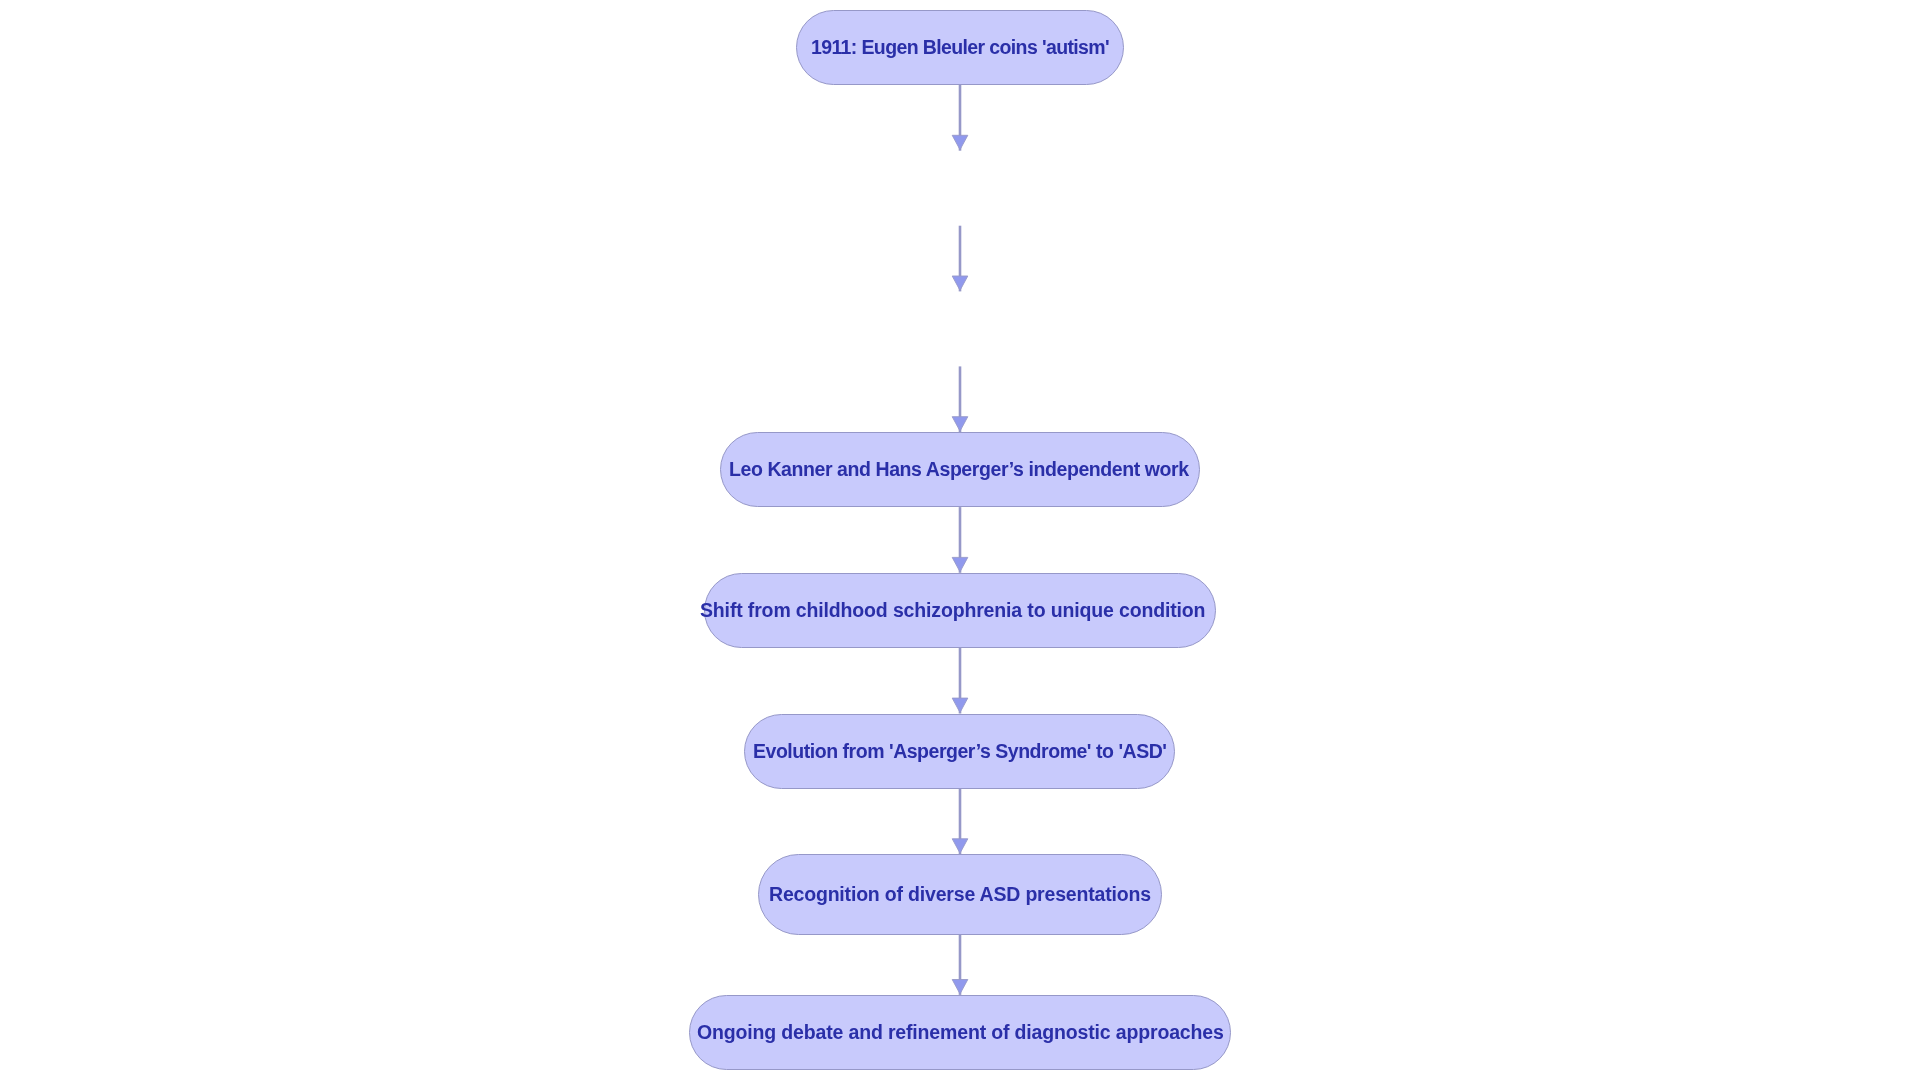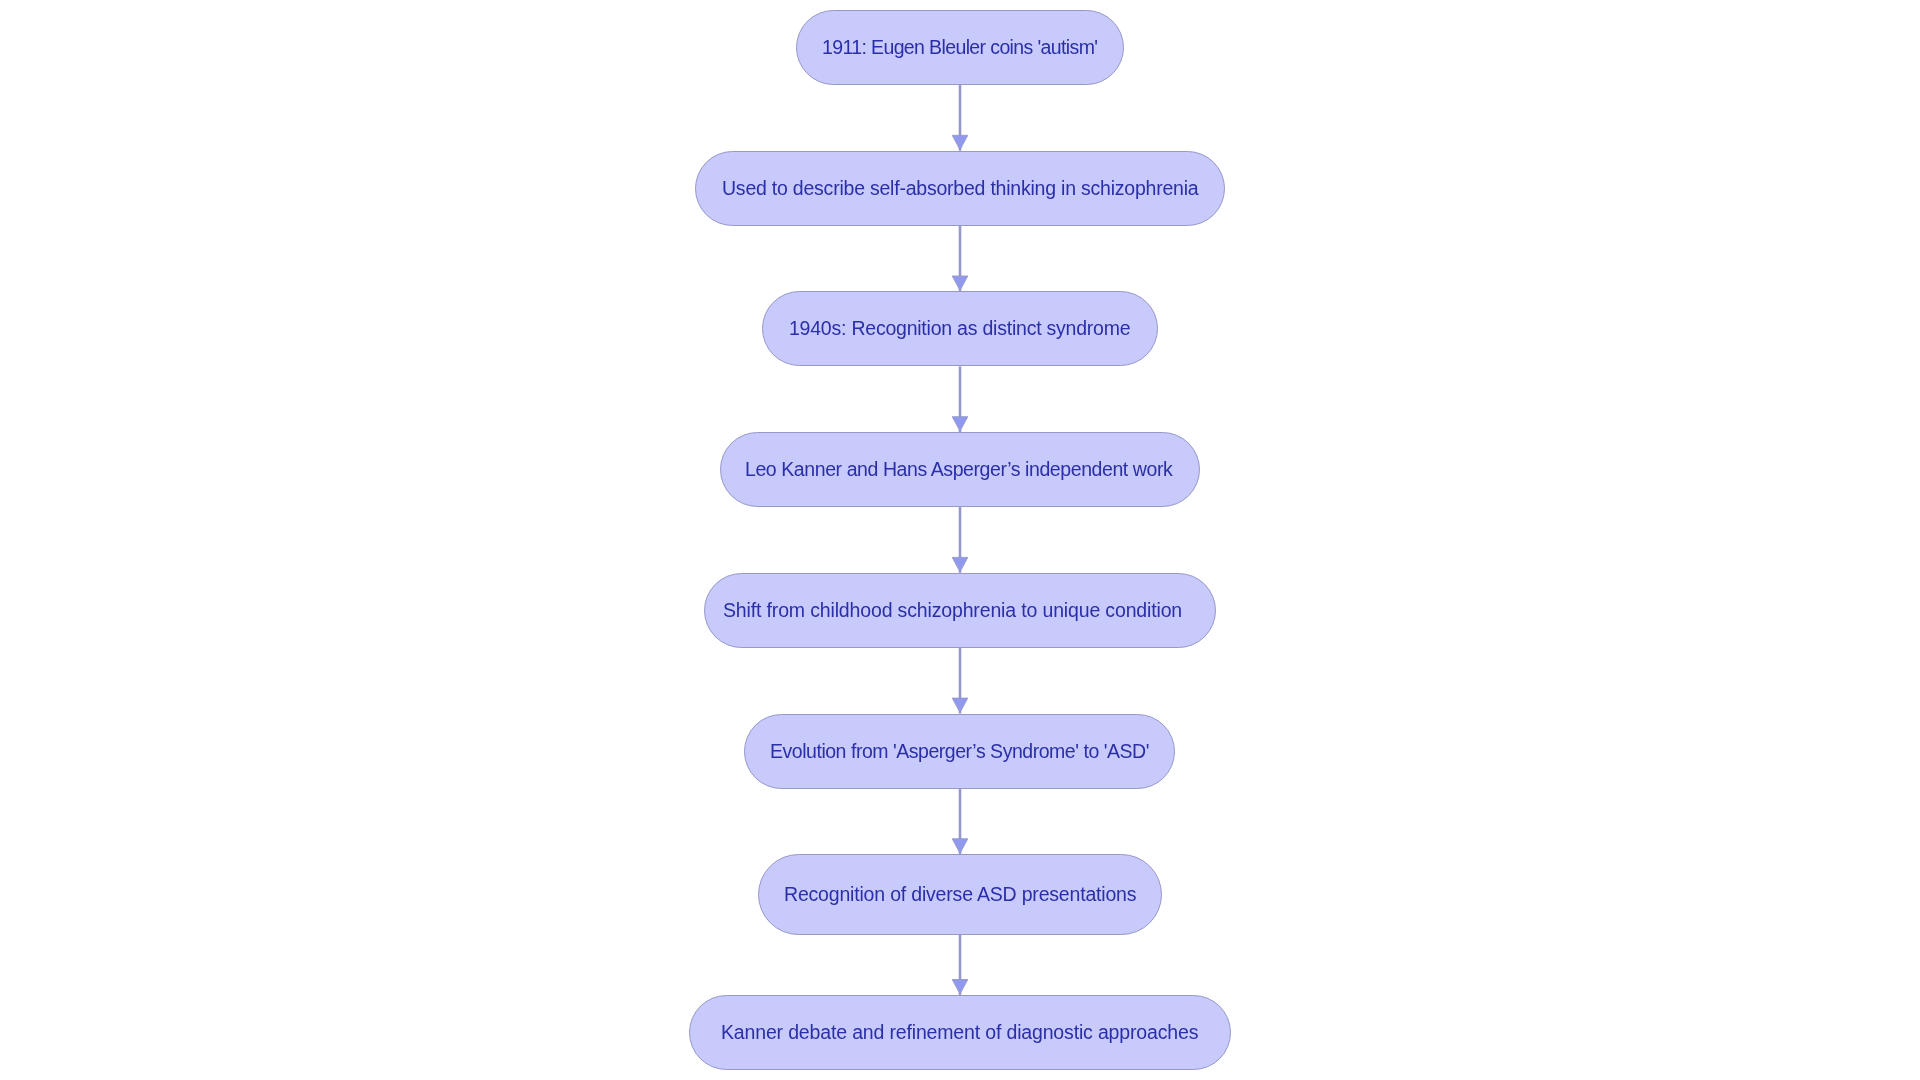--- a/index.html
+++ b/index.html
@@ -1,21 +1,21 @@
 <!DOCTYPE html>
 <html style="--node-fill: #c8cafc; --node-stroke: #9698c8; --node-text: #2a2fa8; --edge-color: #9698c8; --arrowhead-color: #9099ed; --page-bg: #ffffff; --edge-width: 2.6px;"><head>
 <meta charset="utf-8">
 <title>Flowchart</title>
 <style>
   html,body{margin:0;padding:0;}
   :root{--node-fill:#c8cafc;--node-stroke:#9698c8;--node-text:#2a2fa8;
         --edge-color:#9698c8;--arrowhead-color:#9099ed;--page-bg:#ffffff;--edge-width:2.6px;}
   body{width:1920px;height:1080px;background:var(--page-bg);overflow:hidden;
        font-family:"Liberation Sans",sans-serif;}
-  #chart{position:relative;width:1920px;height:1080px;}
+  #chart{position:relative;width:1920px;height:1080px;font-weight:bold;}
   #edge-layer{position:absolute;left:0;top:0;}
   .edge-line{fill:none;stroke:var(--edge-color);stroke-width:var(--edge-width);}
   .edge-head{fill:var(--arrowhead-color);stroke:var(--edge-color);stroke-width:0.9px;}
   .node span{-webkit-font-smoothing:antialiased;transform:translateZ(0) translateY(0.4px);will-change:transform;}
   .node{position:absolute;box-sizing:border-box;
         background:var(--node-fill);border:1px solid var(--node-stroke);border-radius:999px;
         display:flex;align-items:center;justify-content:center;
         color:var(--node-text);font-size:19.5px;white-space:nowrap;}
 </style>
 </head>
@@ -50,35 +50,29 @@
     </g>
     <g>
       <path class="edge-line" d="M 960 929.2 L 960 994.9"></path>
       <path class="edge-head" d="M 952.2 979.5 L 967.8 979.5 L 960 993.9 Z"></path>
     </g>
   </svg>
 
   <div class="node" style="left: 796px; top: 10px; width: 328px; height: 75px;">
       <span style="letter-spacing: -0.622px; margin-right: 0.622px;">1911: Eugen Bleuler coins 'autism'</span>
     </div>
-  <div class="node" style="left: 695px; top: 150.7px; width: 530px; height: 75px;">
-      <span style="letter-spacing: -0.223px; margin-right: 0.223px;">Used to describe self-absorbed thinking in schizophrenia</span>
-    </div>
-  <div class="node" style="left: 762px; top: 291.4px; width: 396px; height: 75px;">
-      <span style="letter-spacing: -0.224px; margin-right: 0.224px;">1940s: Recognition as distinct syndrome</span>
-    </div>
   <div class="node" style="left: 720px; top: 432.1px; width: 480px; height: 75px;">
       <span style="letter-spacing: -0.418px; margin-right: 3px;">Leo Kanner and Hans Asperger’s independent work</span>
     </div>
   <div class="node" style="left: 704px; top: 572.8px; width: 512px; height: 75px;">
       <span style="letter-spacing: -0.151px; margin-right: 14px;">Shift from childhood schizophrenia to unique condition</span>
     </div>
   <div class="node" style="left: 744.2px; top: 713.5px; width: 431px; height: 75px;">
       <span style="letter-spacing: -0.469px; margin-right: 0.469px; text-align: center;">Evolution from 'Asperger’s Syndrome' to 'ASD'</span>
     </div>
   <div class="node" style="left: 758px; top: 854.2px; width: 404px; height: 81px;">
       <span style="letter-spacing: -0.189px; margin-right: 0.189px;">Recognition of diverse ASD presentations</span>
     </div>
   <div class="node" style="left: 689px; top: 994.9px; width: 542px; height: 75px;">
-      <span style="letter-spacing: -0.159px; margin-right: 0.159px;">Kanner debate and refinement of diagnostic approaches</span>
+      <span style="letter-spacing: -0.159px; margin-right: 0.159px;">Ongoing debate and refinement of diagnostic approaches</span>
     </div>
 
 </div>
 
 </body></html>

